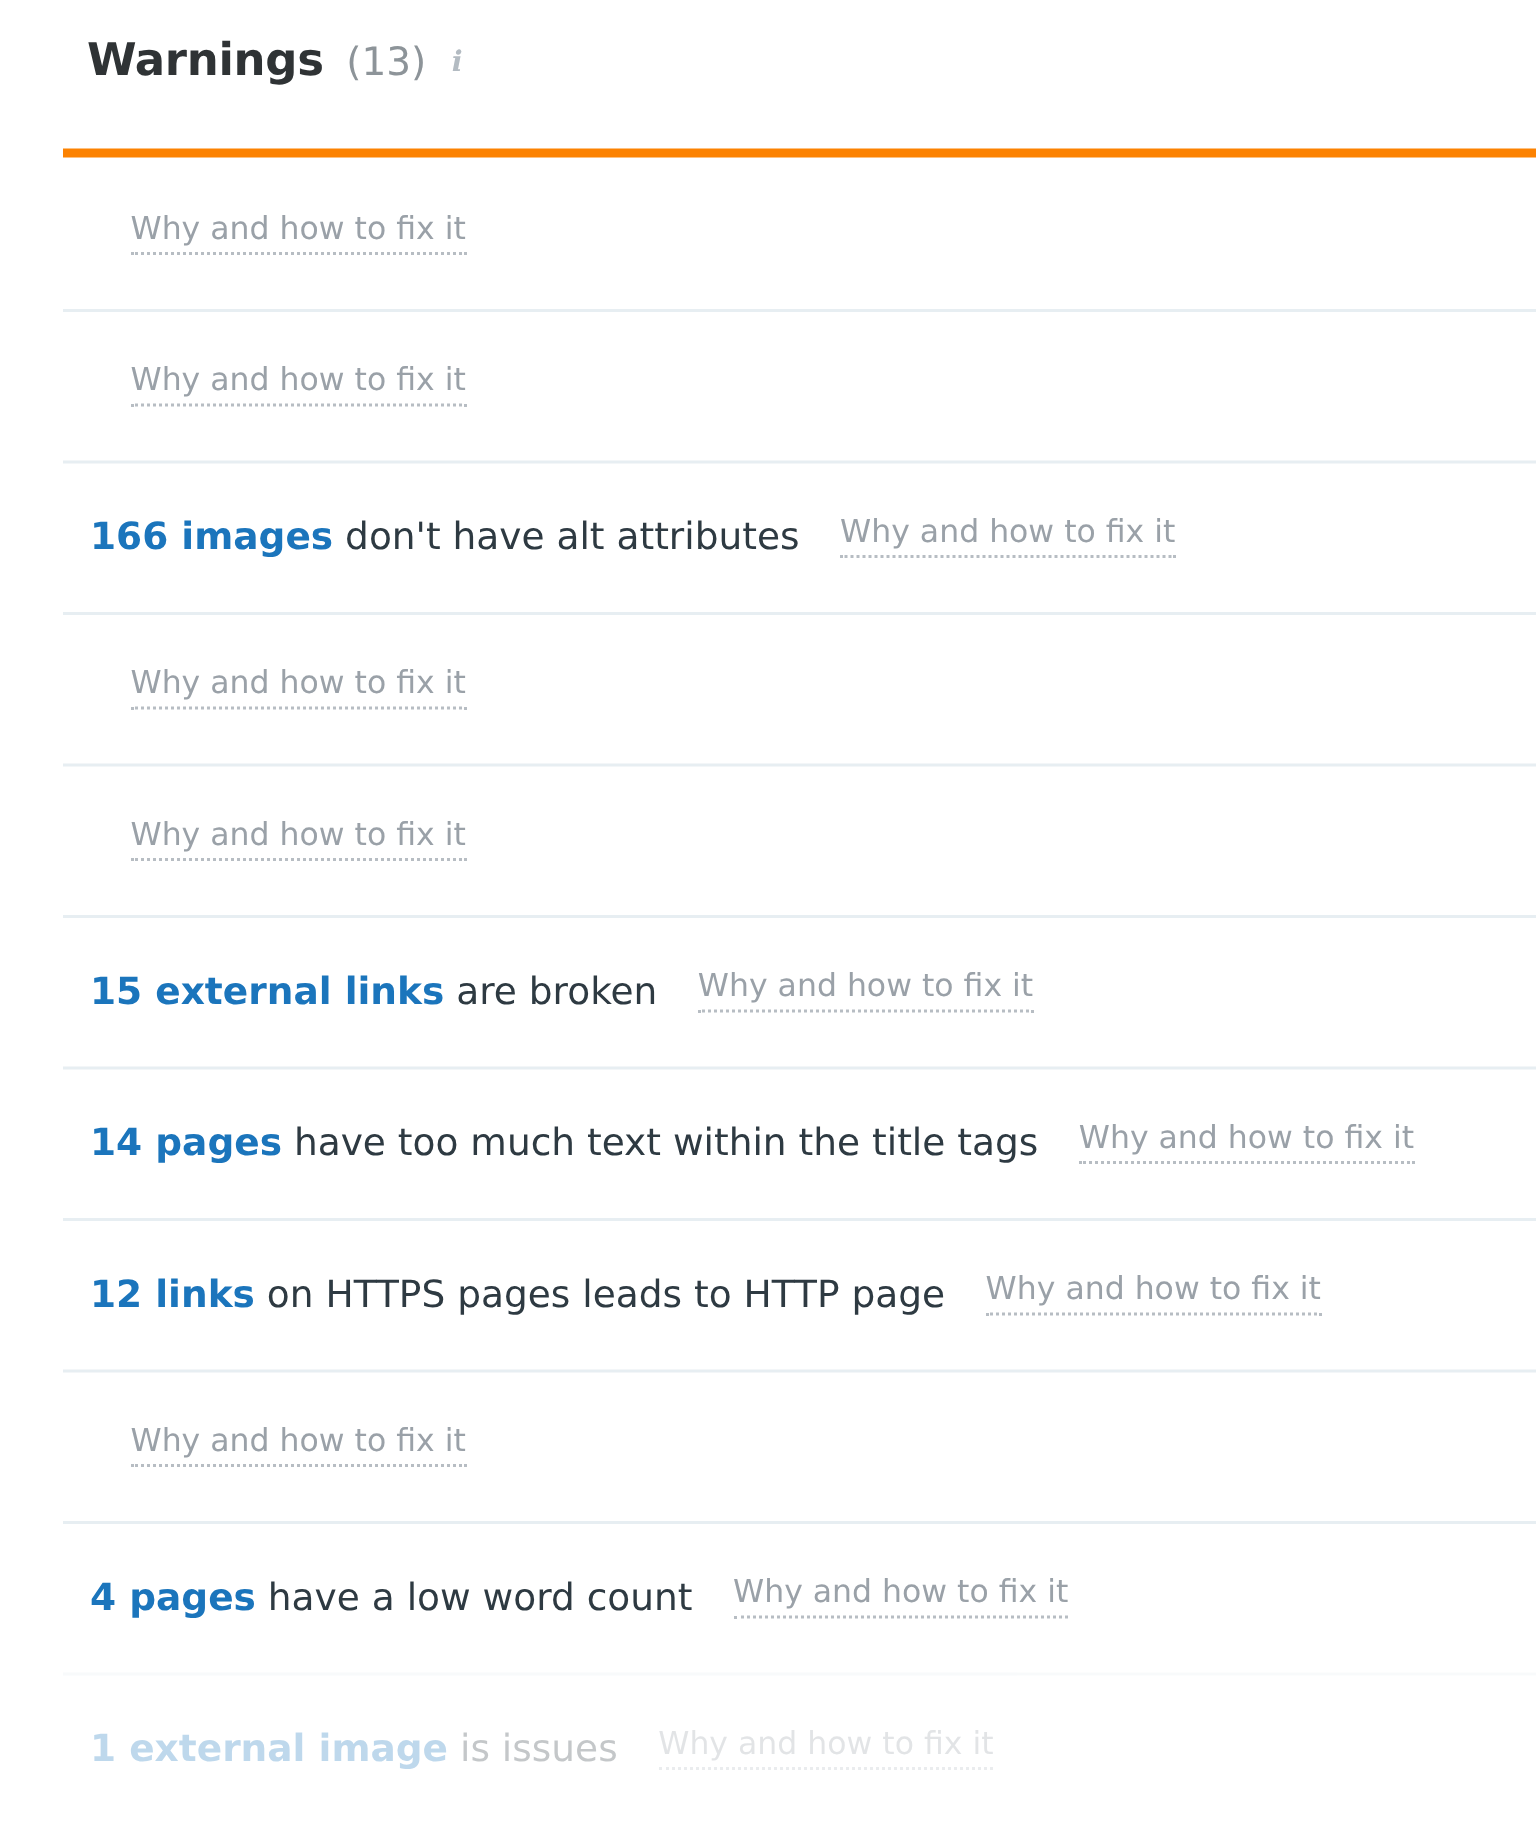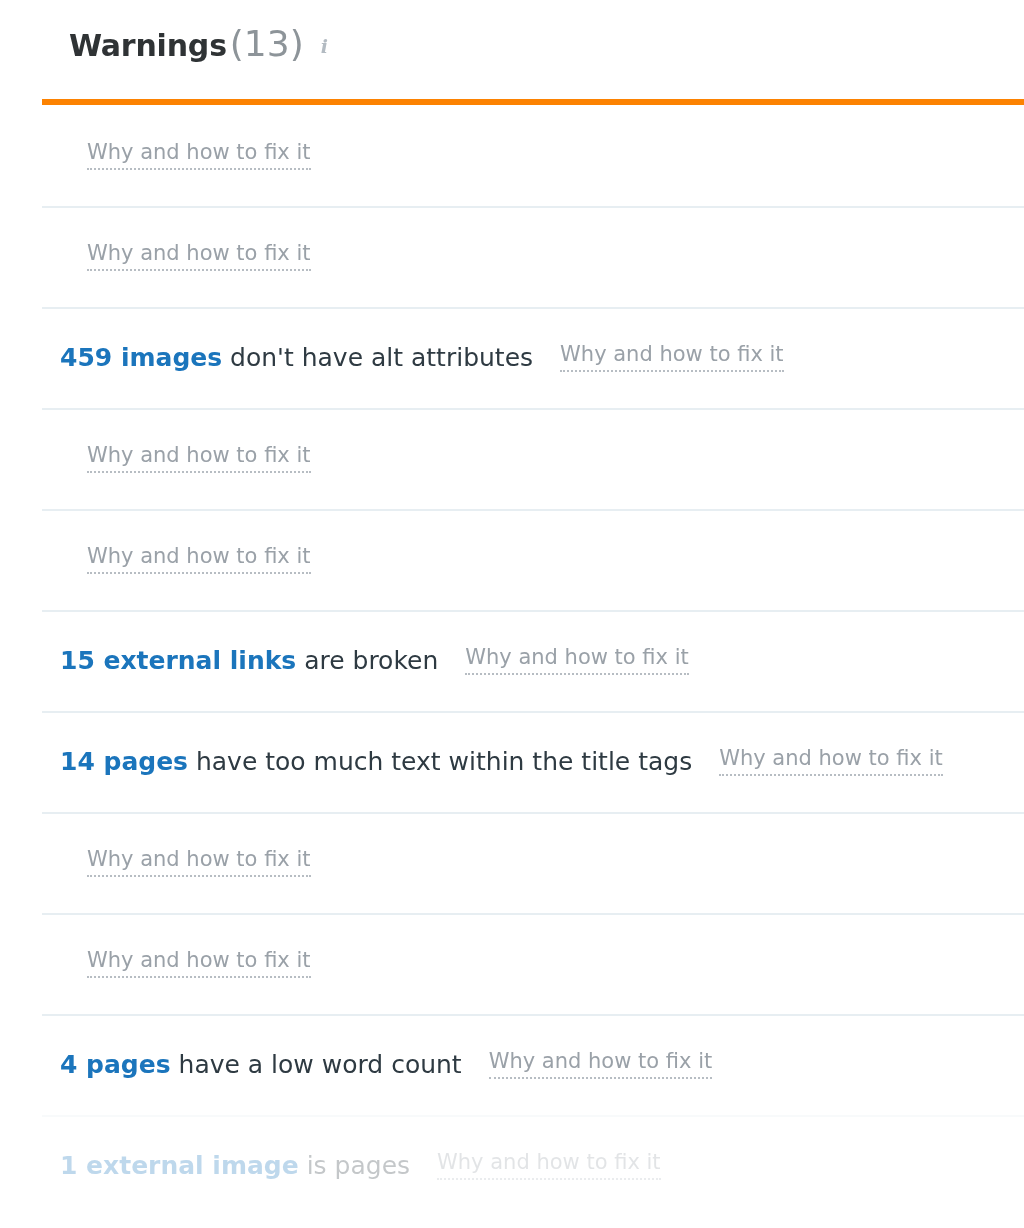--- a/index.html
+++ b/index.html
@@ -29,27 +29,26 @@
     align-items: baseline;
     height: 72px;
     box-sizing: border-box;
   }
   .panel-title {
     font-size: 30px;
     font-weight: 700;
     color: #2f3335;
     letter-spacing: -0.2px;
     line-height: 1;
-    margin-left: 11px;
   }
   .panel-count {
-    font-size: 36px;
+    font-size: 26px;
     font-weight: 400;
     color: #8d9499;
-    margin-left: 3px;
+    margin-left: 15px;
     line-height: 1;
   }
   .info-icon {
     margin-left: 17px;
     font-family: "DejaVu Serif", "Liberation Serif", serif;
     font-style: italic;
     font-weight: 700;
     font-size: 19px;
     color: #b3bbc2;
     line-height: 1;
@@ -136,46 +135,47 @@
   <div class="accent-bar"></div>
 
   <div class="issue-list" id="issue-list">
       <div class="issue-row">
         <span class="fix-link">Why and how to fix it</span>
       </div>
       <div class="issue-row">
         <span class="fix-link">Why and how to fix it</span>
       </div>
       <div class="issue-row">
-        <span class="issue-text"><span class="issue-count">459 images</span><span class="issue-rest"> don't have alt attributes</span></span>
+        <span class="issue-text"><span class="issue-count">166 images</span><span class="issue-rest"> don't have alt attributes</span></span>
         <span class="fix-link">Why and how to fix it</span>
       </div>
       <div class="issue-row">
         <span class="fix-link">Why and how to fix it</span>
       </div>
       <div class="issue-row">
         <span class="fix-link">Why and how to fix it</span>
       </div>
       <div class="issue-row">
         <span class="issue-text"><span class="issue-count">15 external links</span><span class="issue-rest"> are broken</span></span>
         <span class="fix-link">Why and how to fix it</span>
       </div>
       <div class="issue-row">
         <span class="issue-text"><span class="issue-count">14 pages</span><span class="issue-rest"> have too much text within the title tags</span></span>
         <span class="fix-link">Why and how to fix it</span>
       </div>
       <div class="issue-row">
+        <span class="issue-text"><span class="issue-count">12 links</span><span class="issue-rest"> on HTTPS pages leads to HTTP page</span></span>
         <span class="fix-link">Why and how to fix it</span>
       </div>
       <div class="issue-row">
         <span class="fix-link">Why and how to fix it</span>
       </div>
       <div class="issue-row">
         <span class="issue-text"><span class="issue-count">4 pages</span><span class="issue-rest"> have a low word count</span></span>
         <span class="fix-link">Why and how to fix it</span>
       </div>
       <div class="issue-row faded">
-        <span class="issue-text"><span class="issue-count">1 external image</span><span class="issue-rest"> is pages</span></span>
+        <span class="issue-text"><span class="issue-count">1 external image</span><span class="issue-rest"> is issues</span></span>
         <span class="fix-link">Why and how to fix it</span>
       </div>
     </div>
 
 </div>
 
 </body></html>

